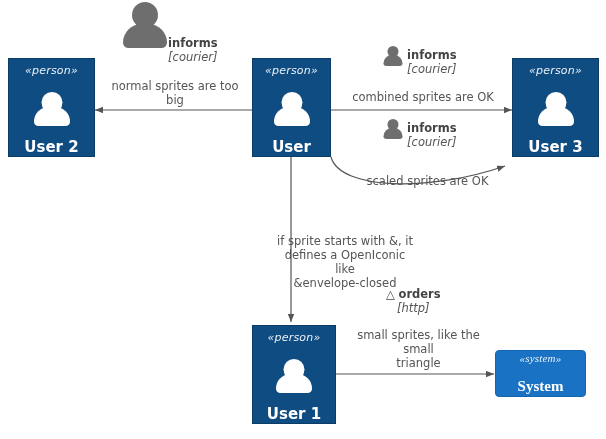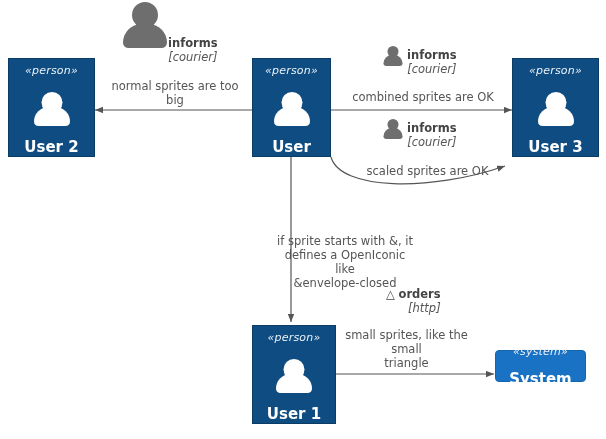--- a/index.html
+++ b/index.html
@@ -72,21 +72,21 @@
   
   .lbl{
     position:absolute;color:#555555;font-size:11.5px;line-height:14px;
     text-align:center;white-space:pre-line;
   }
   .lbl-title{
     position:absolute;color:#444444;font-size:11.5px;line-height:14px;
     text-align:left;white-space:nowrap;
   }
   .lbl-title .t{font-weight:bold;}
-  .lbl-title .sub{display:block;font-style:italic;color:#555;text-align:right;}
+  .lbl-title .sub{display:block;font-style:italic;color:#555;text-align:center;}
   .ico{display:inline-block;color:#444;font-weight:bold;}
 </style>
 </head>
 <body>
 
 <div id="stage">
 
   <svg id="wires" viewBox="0 0 606 439">
     <defs>
       <marker id="arrow" markerWidth="9" markerHeight="9" refX="8" refY="3.2" orient="auto" markerUnits="userSpaceOnUse">
@@ -134,21 +134,21 @@
 
   <div class="node person" style="left:252px;top:325px;width:84px;height:99px;">
     <span class="stereo">«person»</span>
     <div class="sprite-person">
       <div class="head"></div>
         <div class="body"></div>
     </div>
     <span class="node-name">User 1</span>
   </div>
 
-  <div class="node system" style="left:495px;top:350px;width:91px;height:32px;">
+  <div class="node system" style="left:495px;top:350px;width:91px;height:47px;font-family:Liberation Serif, serif;">
     <span class="stereo">«system»</span>
     <span class="node-name">System</span>
   </div>
 
   <div class="sprite-gray big" style="left:122px;top:2px;">
     <div class="g-head"></div>
       <div class="g-body"></div>
   </div>
   <div class="lbl-title" style="left:168px;top:36px;">
     <span class="t">informs</span>
@@ -168,29 +168,29 @@
   <div class="lbl" style="left:338px;top:90px;width:170px;">combined sprites are OK</div>
 
   <div class="sprite-gray small" style="left:383px;top:119px;">
     <div class="g-head"></div>
       <div class="g-body"></div>
   </div>
   <div class="lbl-title" style="left:407px;top:121px;">
     <span class="t">informs</span>
     <span class="sub">[courier]</span>
   </div>
-  <div class="lbl" style="left:345px;top:164px;width:165px;">scaled sprites are OK</div>
+  <div class="lbl" style="left:345px;top:174px;width:165px;">scaled sprites are OK</div>
 
   <div class="lbl" style="left:274px;top:234px;width:142px;">if sprite starts with &amp;, it
 defines a OpenIconic
 like
 &amp;envelope-closed</div>
 
   <div class="lbl-title" style="left:386px;top:287px;">
     <span class="ico">△</span>
     <span class="t">orders</span>
     <span class="sub">[http]</span>
   </div>
-  <div class="lbl" style="left:334px;top:328px;width:145px;">small sprites, like the
+  <div class="lbl" style="left:346px;top:328px;width:145px;">small sprites, like the
 small
 triangle</div>
 
 </div>
 
 </body></html>

